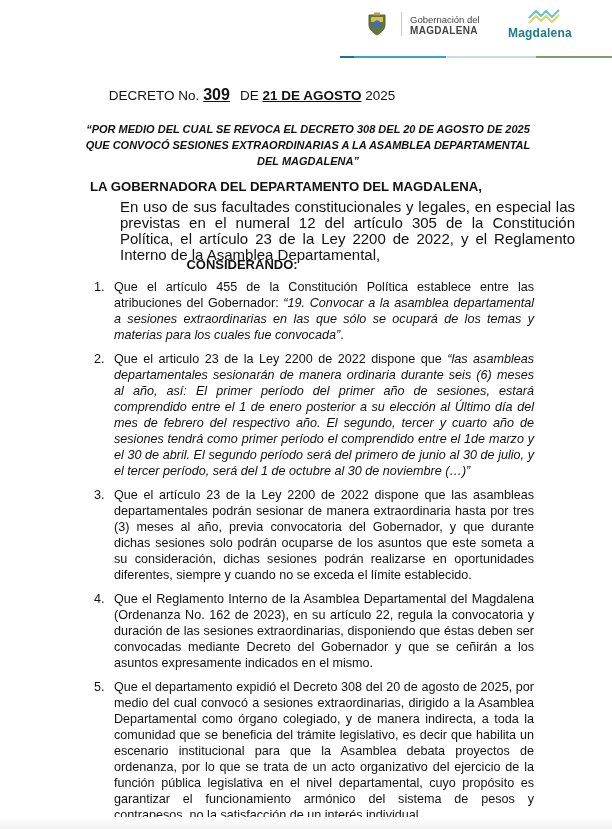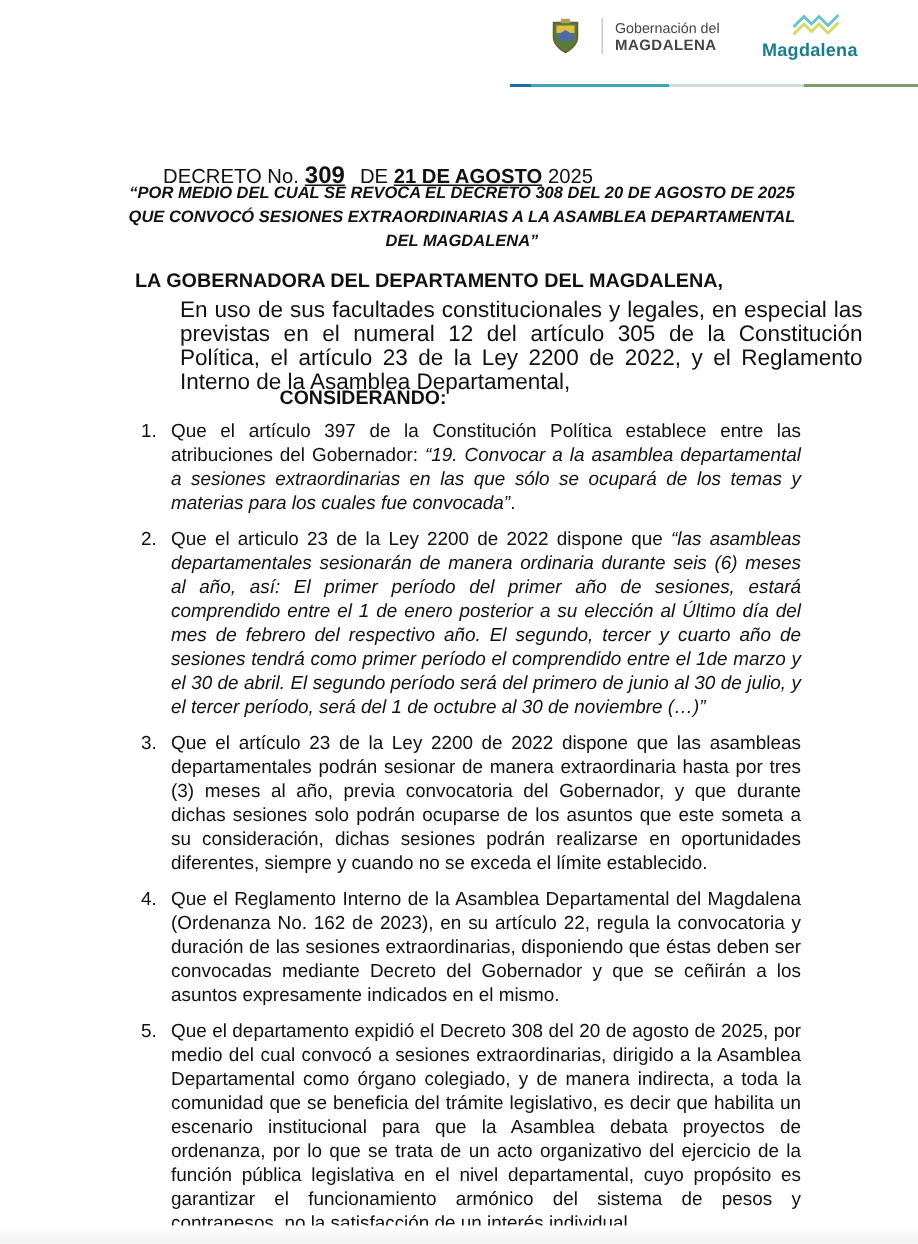--- a/index.html
+++ b/index.html
@@ -11,21 +11,21 @@
   .gov-line1 { font-size: 9.5px; color: #444; display: block; }
   .gov-line2 { font-size: 10px; font-weight: bold; color: #444; letter-spacing: 0.3px; display: block; }
   .brand-mark { position: absolute; left: 527px; top: 8px; width: 34px; height: 18px; }
   .brand-name { position: absolute; left: 508px; top: 26px; font-size: 12px; font-weight: bold; color: #1c7c8c; letter-spacing: 0.2px; }
   .bar { position: absolute; top: 56px; height: 2px; }
   .bar.a { left: 340px; width: 14px; background: #1d6fa0; }
   .bar.b { left: 354px; width: 92px; background: #3aa7b8; }
   .bar.c { left: 446px; width: 90px; background: #c9dcdf; }
   .bar.d { left: 536px; width: 76px; background: #7f9d6a; }
 
-  .decree { position: absolute; top: 109px; left: 0; width: 504px; text-align: center; font-size: 13.5px; }
+  .decree { position: absolute; top: 86px; left: 0; width: 504px; text-align: center; font-size: 13.5px; }
   .decree .num { font-weight: bold; font-size: 16px; text-decoration: underline; padding: 0 10px 0 4px; }
   .decree .date { font-weight: bold; text-decoration: underline; }
   .title { position: absolute; top: 121px; left: 78px; width: 460px; text-align: center; font-size: 11px; font-weight: bold; font-style: italic; line-height: 16px; }
   .governor { position: absolute; top: 179px; left: 0; width: 572px; text-align: center; font-size: 13.2px; font-weight: bold; }
   .intro { position: absolute; top: 199px; left: 79px; width: 455px; font-size: 15px; line-height: 16px; text-align: justify; margin-left: 41px; }
   .considerando { position: absolute; top: 257px; left: 0; width: 484px; text-align: center; font-size: 13px; font-weight: bold; }
 
   .item { position: absolute; left: 94px; width: 440px; font-size: 12.6px; line-height: 16px; text-align: justify; }
   .item .n { position: absolute; left: 0; top: 0; }
   .item .t { display: block; margin-left: 20px; }
@@ -69,21 +69,21 @@
   <span>2025</span>
 </div>
 
 <div class="title">“POR MEDIO DEL CUAL SE REVOCA EL DECRETO 308 DEL 20 DE AGOSTO DE 2025 QUE CONVOCÓ SESIONES EXTRAORDINARIAS A LA ASAMBLEA DEPARTAMENTAL DEL MAGDALENA”</div>
 <div class="governor">LA GOBERNADORA DEL DEPARTAMENTO DEL MAGDALENA,</div>
 <div class="intro">En uso de sus facultades constitucionales y legales, en especial las previstas en el numeral 12 del artículo 305 de la Constitución Política, el artículo 23 de la Ley 2200 de 2022, y el Reglamento Interno de la Asamblea Departamental,</div>
 <div class="considerando">CONSIDERANDO:</div>
 
 <div class="item i1">
   <span class="n">1.</span>
-  <span class="t"><span>Que el artículo 397 de la Constitución Política establece entre las atribuciones del Gobernador: </span><i>“19. Convocar a la asamblea departamental a sesiones extraordinarias en las que sólo se ocupará de los temas y materias para los cuales fue convocada”</i><span>.</span></span>
+  <span class="t"><span>Que el artículo 455 de la Constitución Política establece entre las atribuciones del Gobernador: </span><i>“19. Convocar a la asamblea departamental a sesiones extraordinarias en las que sólo se ocupará de los temas y materias para los cuales fue convocada”</i><span>.</span></span>
 </div>
 
 <div class="item i2">
   <span class="n">2.</span>
   <span class="t"><span>Que el articulo 23 de la Ley 2200 de 2022 dispone que </span><i>“las asambleas departamentales sesionarán de manera ordinaria durante seis (6) meses al año, así: El primer período del primer año de sesiones, estará comprendido entre el 1 de enero posterior a su elección al Último día del mes de febrero del respectivo año. El segundo, tercer y cuarto año de sesiones tendrá como primer período el comprendido entre el 1de marzo y el 30 de abril. El segundo período será del primero de junio al 30 de julio, y el tercer período, será del 1 de octubre al 30 de noviembre (…)”</i></span>
 </div>
 
 <div class="item i3">
   <span class="n">3.</span>
   <span class="t">Que el artículo 23 de la Ley 2200 de 2022 dispone que las asambleas departamentales podrán sesionar de manera extraordinaria hasta por tres (3) meses al año, previa convocatoria del Gobernador, y que durante dichas sesiones solo podrán ocuparse de los asuntos que este someta a su consideración, dichas sesiones podrán realizarse en oportunidades diferentes, siempre y cuando no se exceda el límite establecido.</span>

